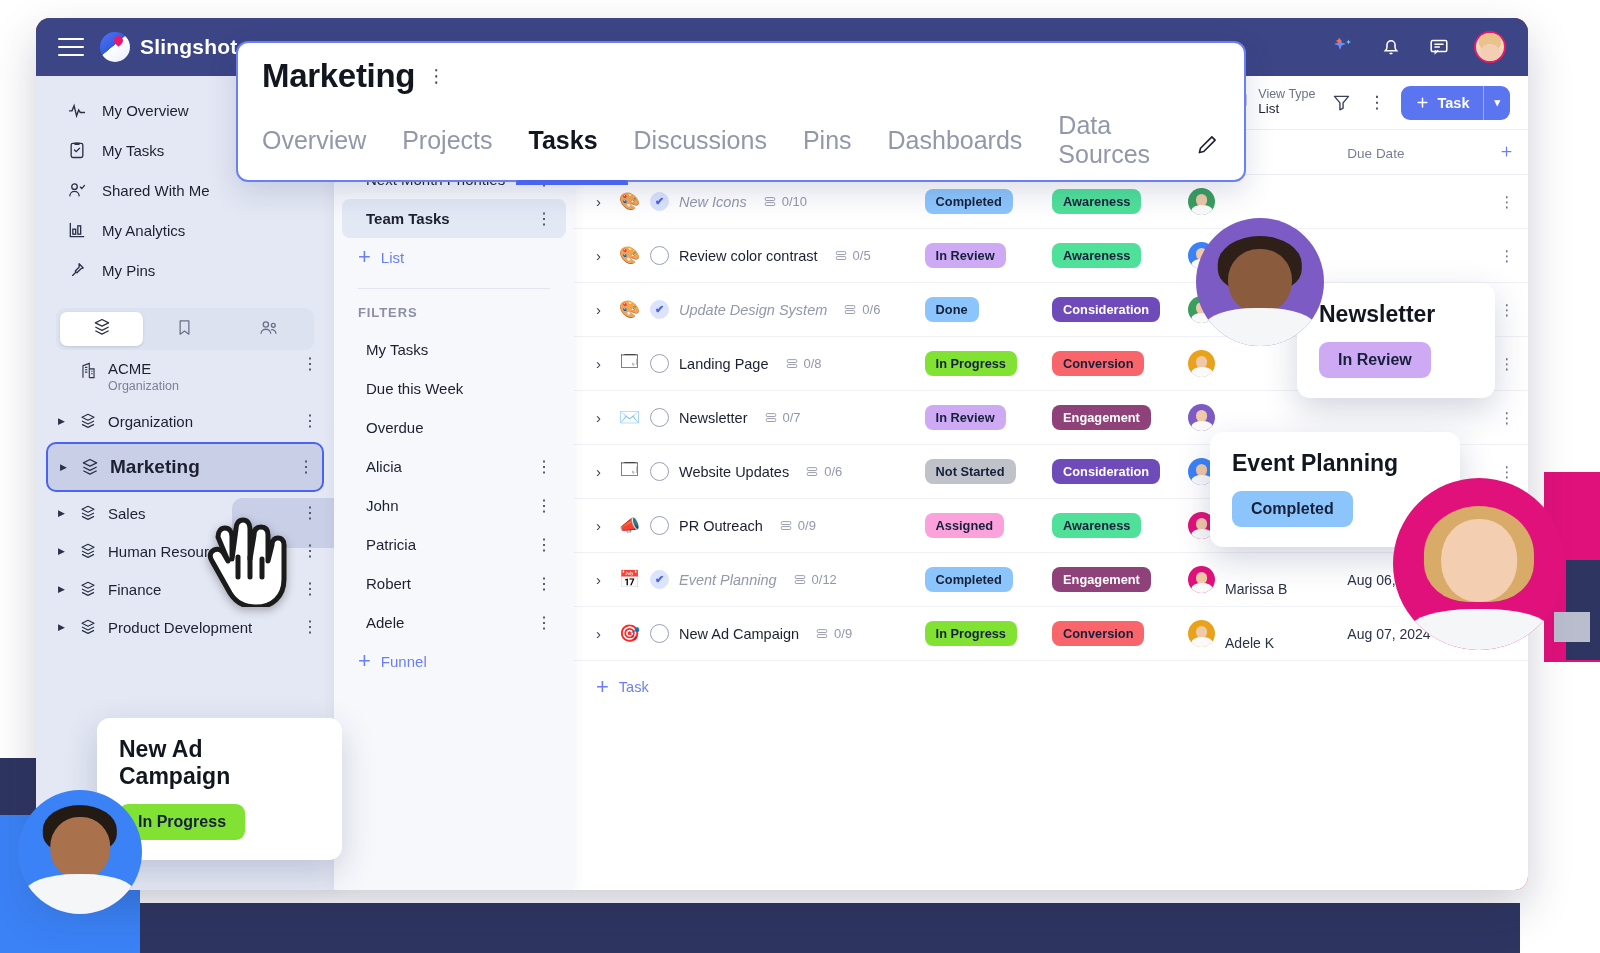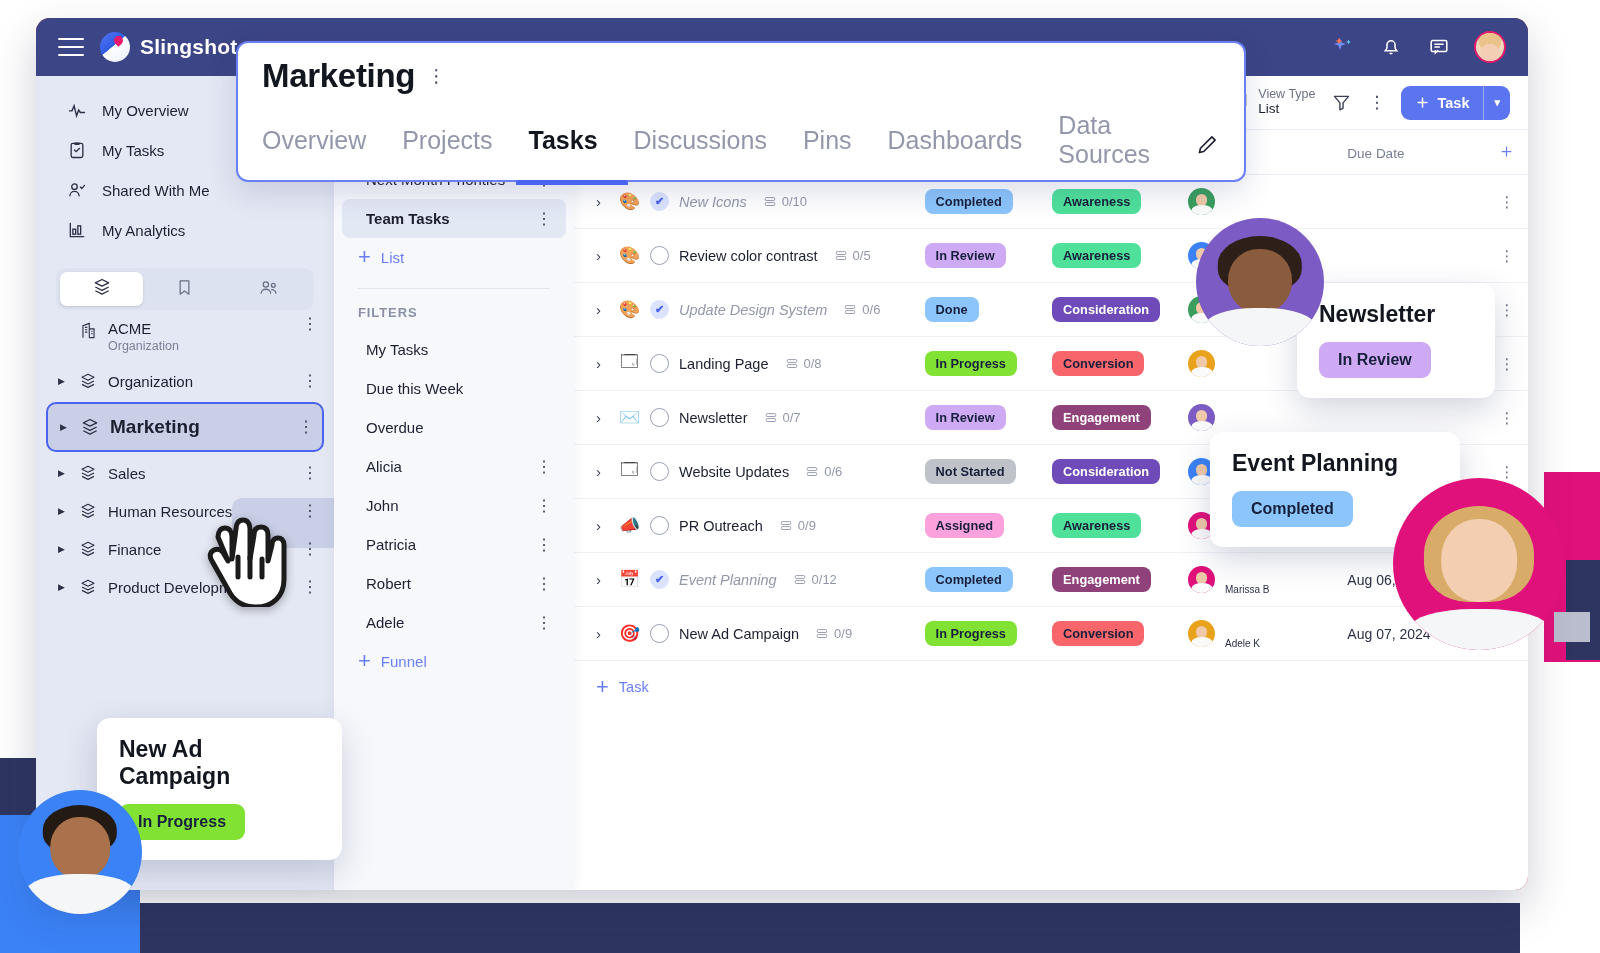--- a/index.html
+++ b/index.html
@@ -138,21 +138,21 @@
   .check.done { background:#dbe3fd; border-color:#dbe3fd; }
   .check.done::after { content:'✔'; color:#4a63f0; font-size:11px; font-weight:bold; }
   .t-name { font-size:14.5px; color:#1c2030; }
   .t-name.muted { color:#9297aa;font-style:italic; }
   .subcount { display:flex; align-items:center; gap:5px; color:#9297aa; font-size:13px; margin-left:6px;}
   .badge { display:inline-block; padding: 5px 11px; border-radius:8px; font-size:12.8px; font-weight:bold; color:#17203a; }
   .owner-cell { display:flex; align-items:center; gap:10px; }
   .avatar { width:27px; height:27px; border-radius:50%; flex:none; background:#ddd; position:relative; overflow:hidden;}
   .avatar .head { position:absolute; left:50%; top:22%; transform:translateX(-50%); width:44%; height:44%; border-radius:50%; background:#f0c9a8;}
   .avatar .body { position:absolute; left:50%; bottom:0; transform:translateX(-50%); width:78%; height:38%; border-radius:50% 50% 0 0; background:#fafafa;}
-  .owner-name { font-size:10px; color:#2b3147;margin-top:19px; }
+  .owner-name { font-size:14px; color:#2b3147;margin-top:19px; }
   .date-txt { font-size:14px; color:#2b3147; }
   .row-kebab { color:#6a7088; text-align:center; cursor:pointer; font-size:15px; line-height:6px;}
   .add-task-row { display:flex; align-items:center; gap:10px; color:#6b7ff4; font-size:14.5px; padding: 18px 0 18px 22px; cursor:pointer; background:#fff;}
   .add-task-row .plus{ font-size:22px; font-weight:300; line-height:16px;}
 
   
   .marketing-card {
     position:absolute; left:236px; top:41px; width:1010px; height:141px;
     background:#fff; border:2px solid #6b7ff4; border-radius:12px;
     box-shadow: 0 10px 30px rgba(40,50,110,.16); z-index:20; padding: 14px 24px 0 24px;
@@ -275,20 +275,28 @@
         </div>
         <div class="nav-item">
           <span class="nav-icon">
             <svg width="20" height="20" viewBox="0 0 24 24" fill="none" stroke="#2b3147" stroke-width="1.6">
                 <path d="M4 4v16h16" stroke-linecap="round"></path>
                 <rect x="7" y="11" width="3.4" height="6"></rect>
                 <rect x="13" y="7" width="3.4" height="10"></rect>
               </svg>
           </span>
           <span>My Analytics</span>
+        </div>
+        <div class="nav-item">
+          <span class="nav-icon">
+            <svg width="20" height="20" viewBox="0 0 24 24" fill="none" stroke="#2b3147" stroke-width="1.6" stroke-linejoin="round">
+                <path d="M14.5 4.5l5 5-3 1.2-4.6 4.6-1-1-4.2 4.2 4.2-4.2-1-1 4.6-4.6z"></path>
+              </svg>
+          </span>
+          <span>My Pins</span>
         </div>
 
         <div class="seg">
           <div class="seg-btn active">
             <span>
               <svg width="20" height="20" viewBox="0 0 24 24" fill="none" stroke="#2b3147" stroke-width="1.5" stroke-linejoin="round">
                   <path d="M12 3l8 4-8 4-8-4z"></path>
                   <path d="M4 12l8 4 8-4"></path>
                   <path d="M4 16.5l8 4 8-4"></path>
                 </svg>

